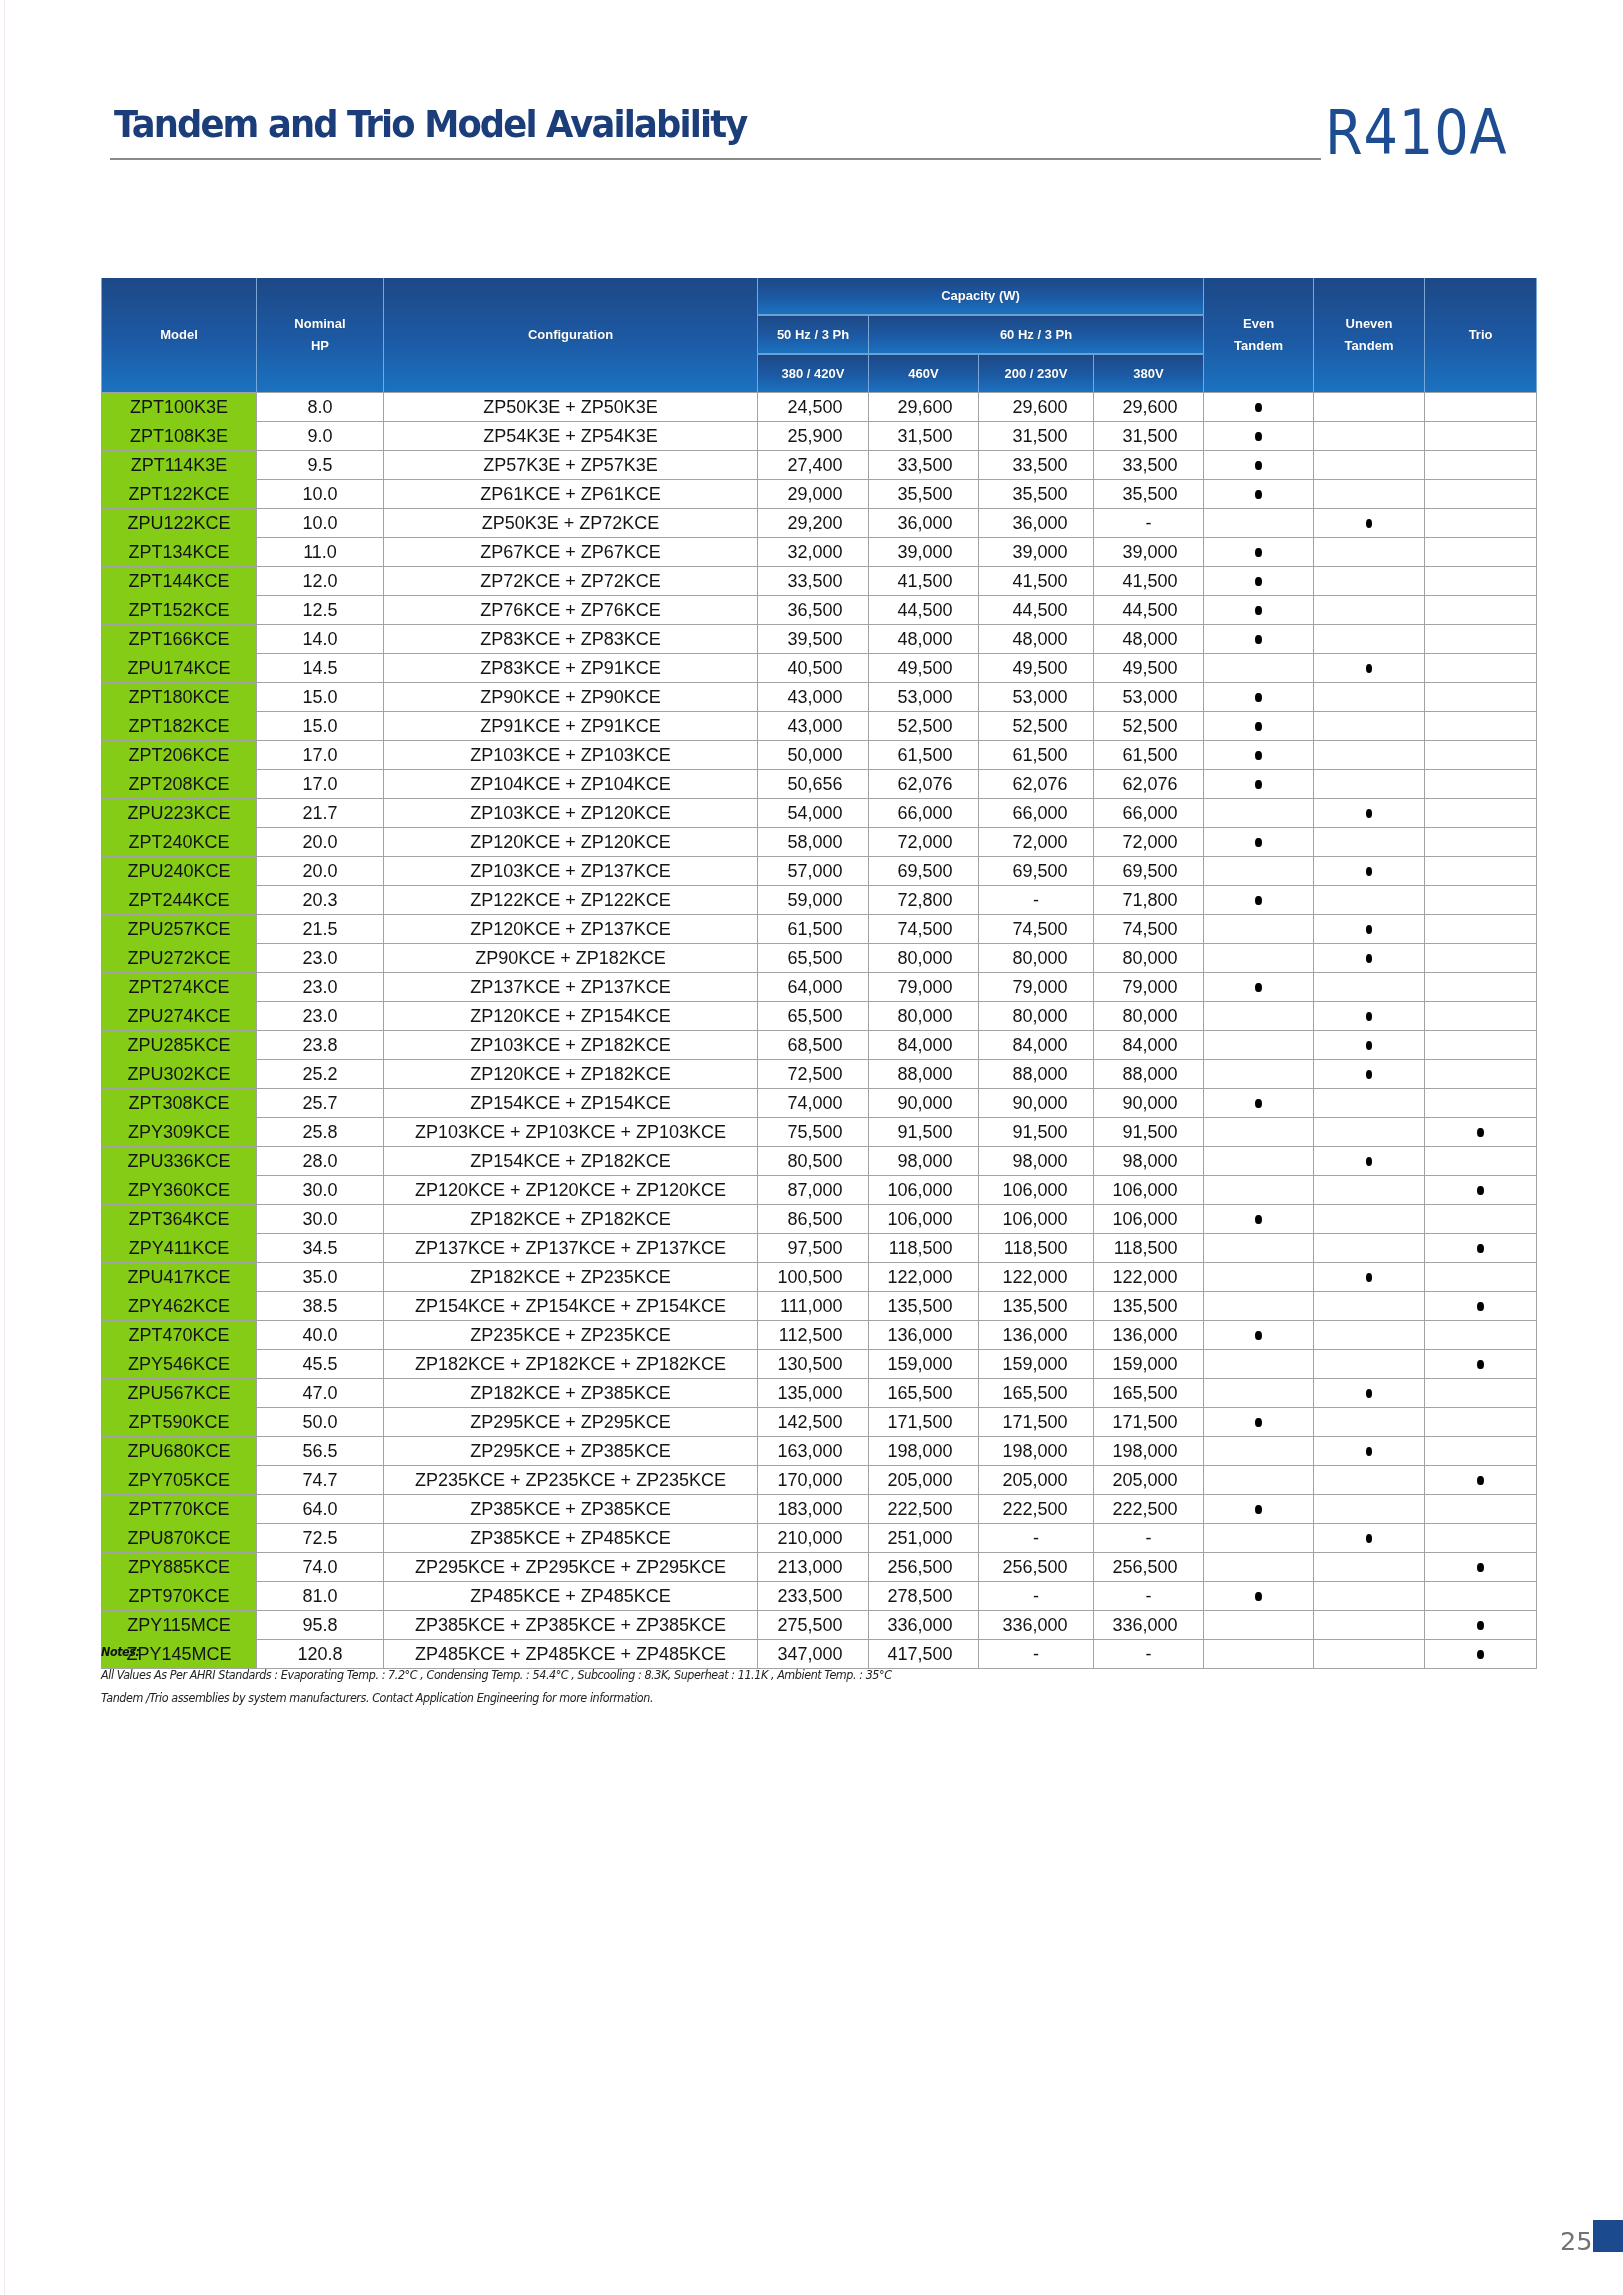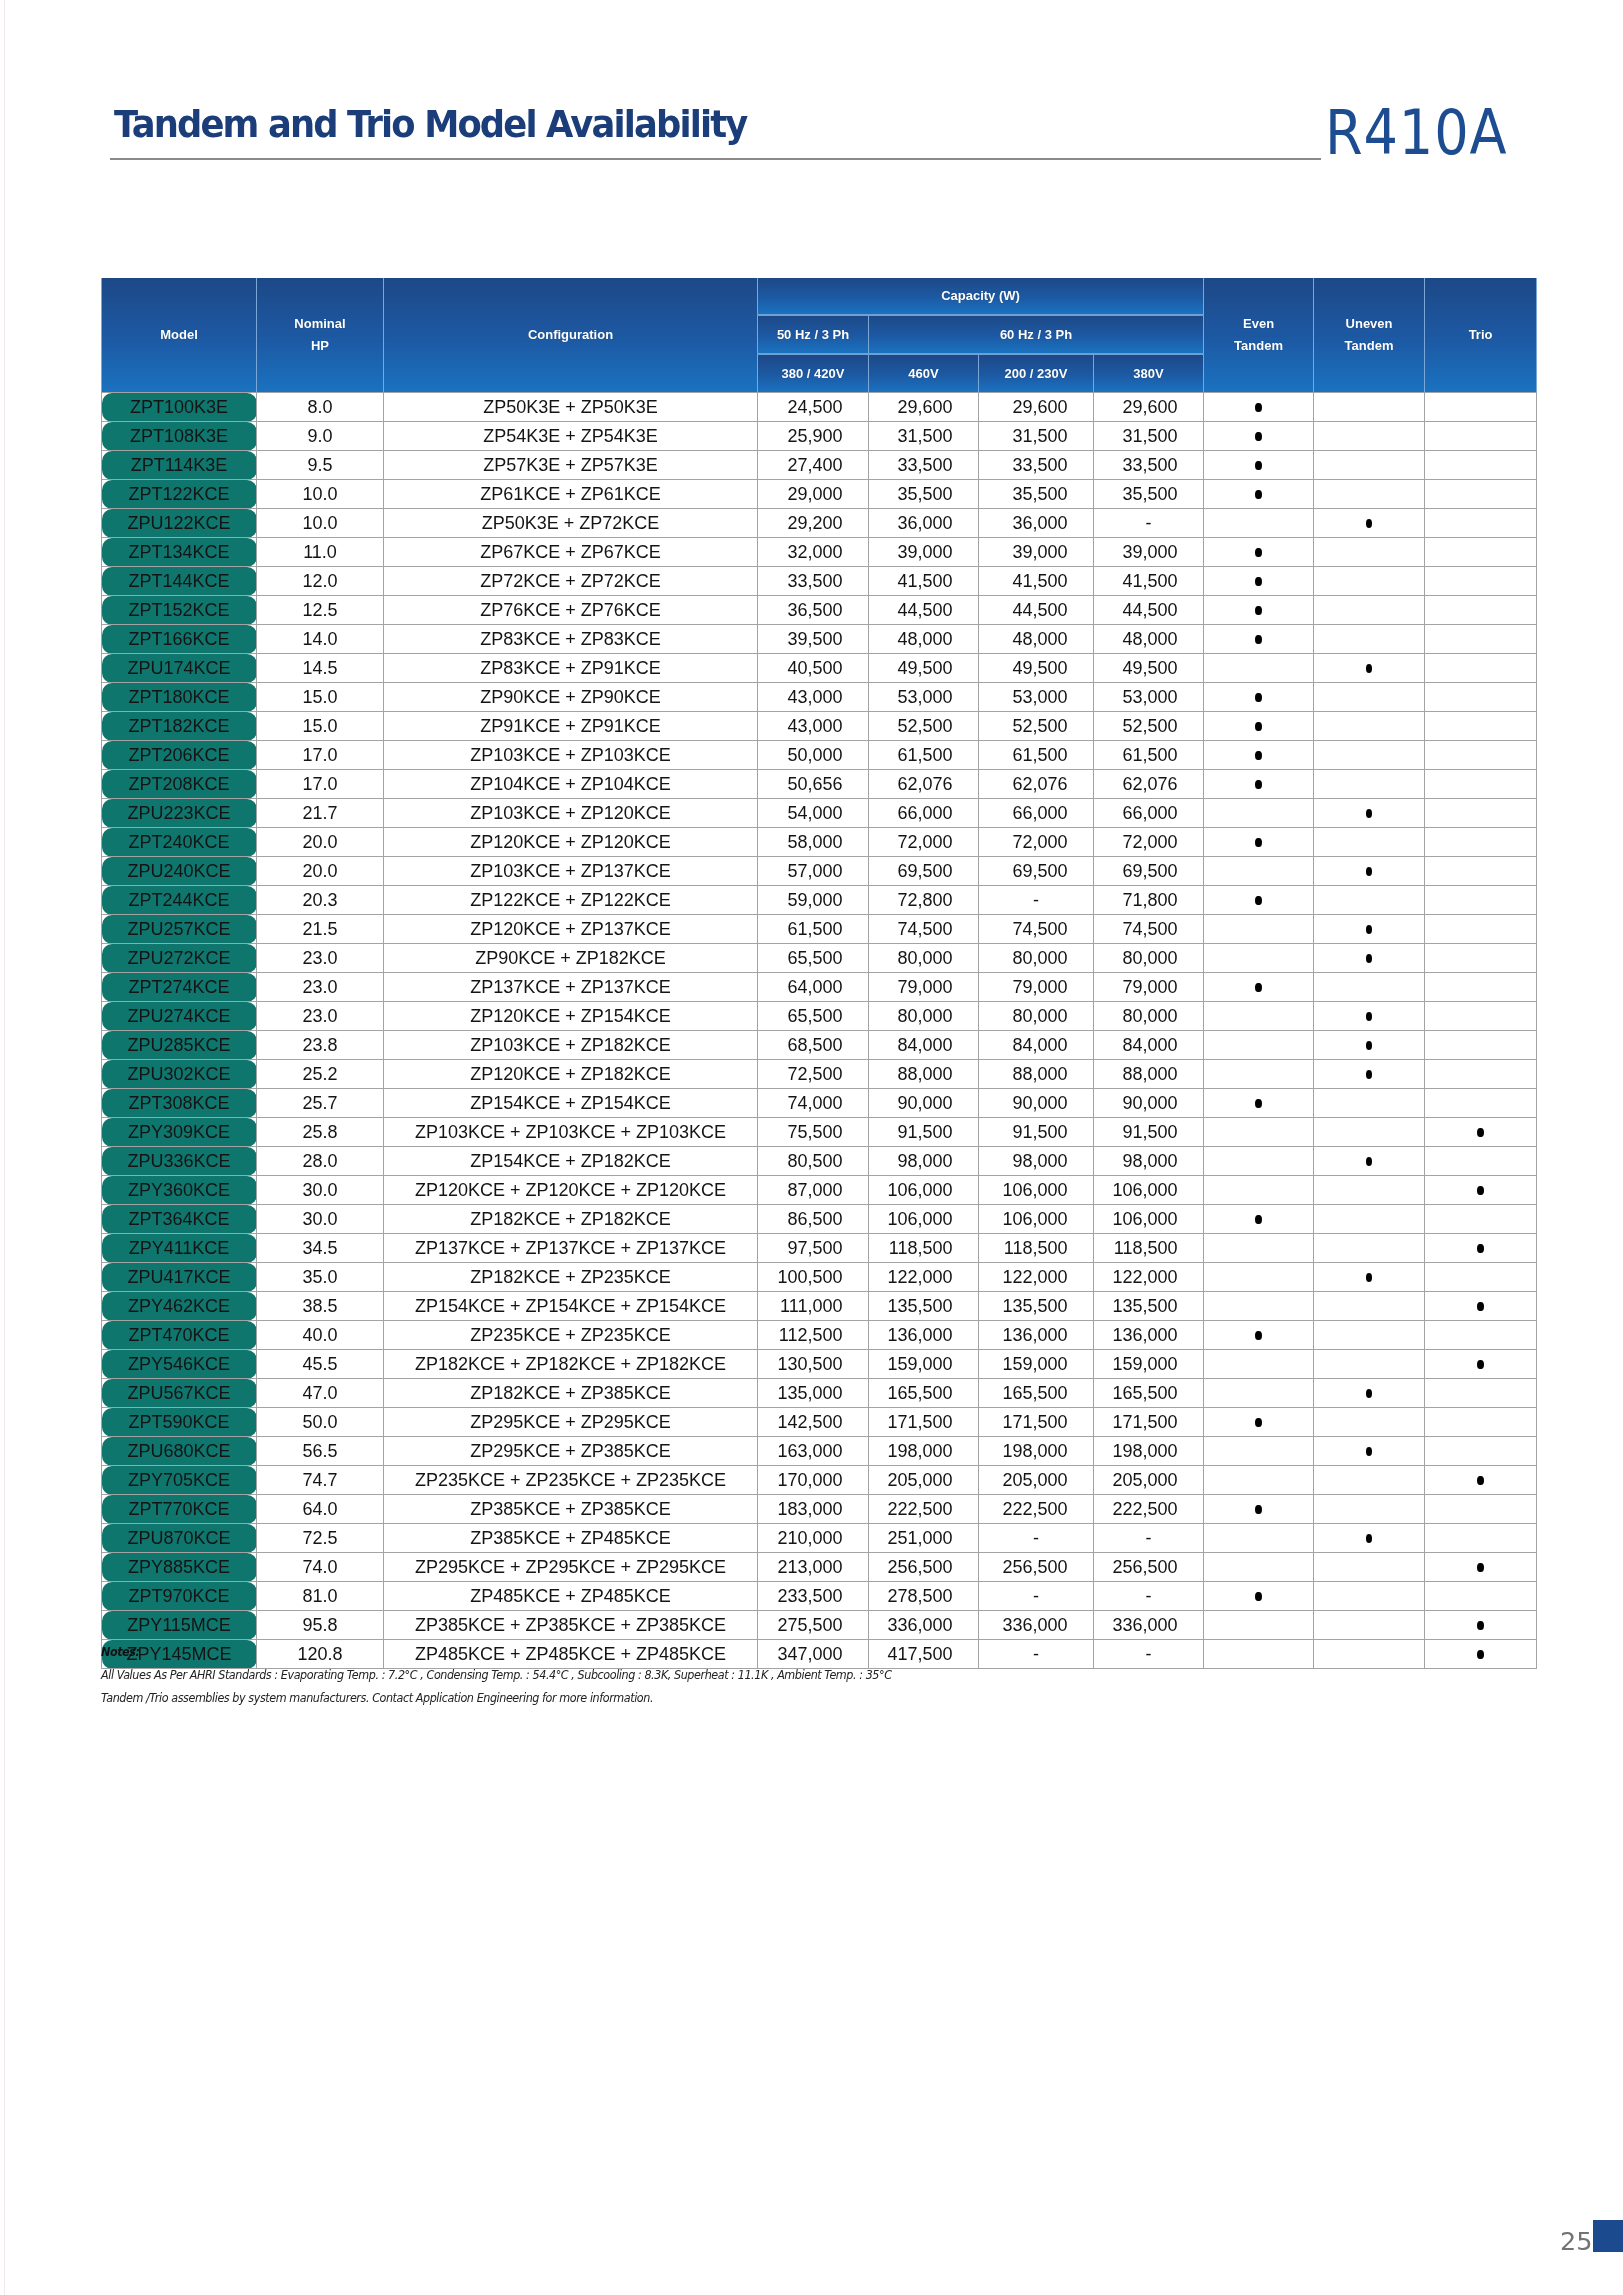--- a/index.html
+++ b/index.html
@@ -32,21 +32,21 @@
   .hdr-bg { background: linear-gradient(#1d4886 0%, #1c5aa4 55%, #1a72c0 100%); }
   th.model-h { font-size: 26.5px; }
   tr.hrow1 th { height: 36px; }
   tr.hrow2 th { height: 37px; }
   tr.hrow3 th { height: 37px; }
   th.sub { border-top: 2px solid #6fa0d4; }
   table.avail td {
     font-size: 18px; text-align: center; vertical-align: middle; height: 28px; padding: 0;
     border: 1.5px solid #a3a3a3; border-top-width: 1.5px; color: #141414; white-space: nowrap;
   }
-  table.avail td.model { background: #0f766e; border-radius: 10px; }
+  table.avail td.model { background: #84cc16; }
   table.avail td.num { text-align: right; padding-right: 25.5px; }
   td .dot { display: inline-block; width: 6.4px; height: 9.3px; border-radius: 50%; background: #000; vertical-align: middle; }
   .notes { position: absolute; left: 101px; top: 1640px; font-family: "DejaVu Sans", sans-serif; font-size: 13px; line-height: 23px; color: #222; letter-spacing: -0.5px; font-style: italic; }
   .notes .notes-title { font-weight: bold; color: #111; }
   .notes-line { white-space: nowrap; transform: scaleX(0.86); transform-origin: left top; }
   .page-num { position: absolute; left: 1560px; top: 2226px; font-family: "DejaVu Sans", sans-serif; font-size: 25.5px; color: #737373; }
   .page-tab { position: absolute; left: 1593px; top: 2220px; width: 30px; height: 32px; background: #1c4a8e; }
 </style>
 </head>
 <body>

